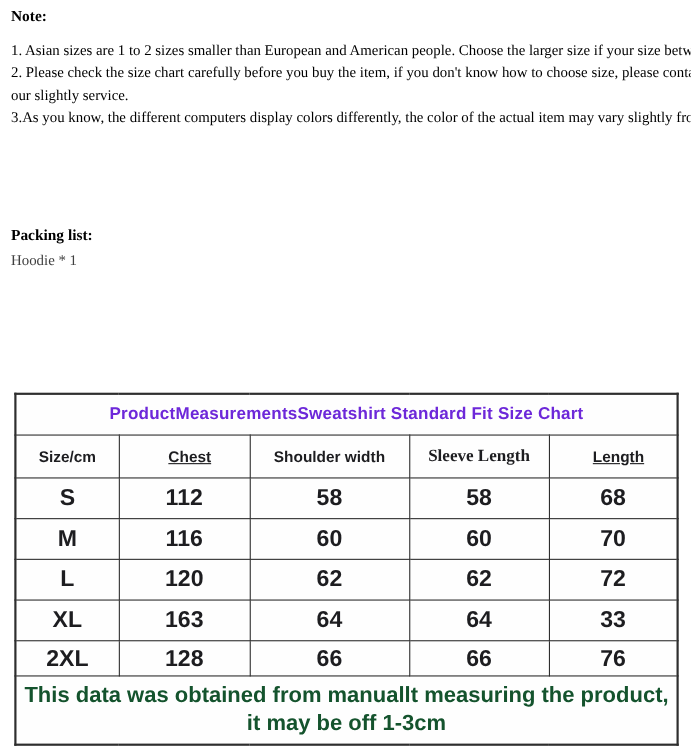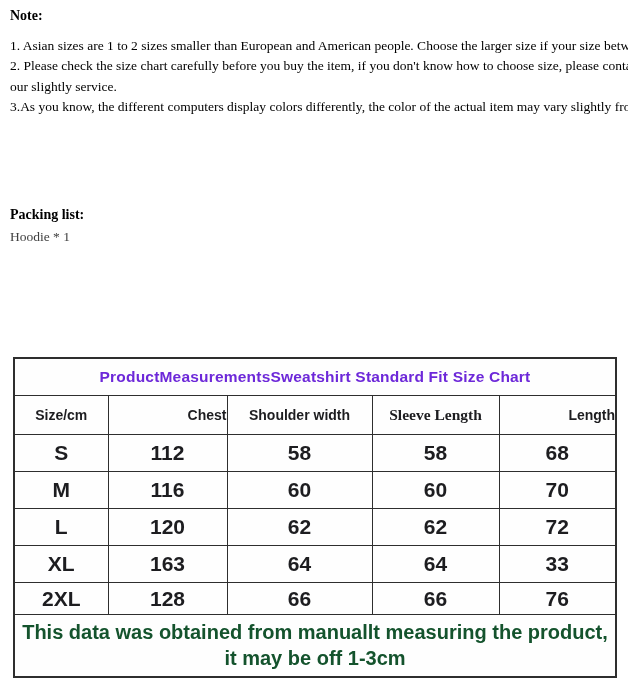--- a/index.html
+++ b/index.html
@@ -68,21 +68,21 @@
     overflow: hidden;
   }
   .size-chart { border: 2px solid #2e2e2e; }
   .title-row td {
     height: 36px;
     font-size: 15.5px;
     color: #6d28d9;
     letter-spacing: 0.2px;
   }
   .header-row th { height: 38px; font-size: 14px; }
-  .header-row th.align-left { text-align: right; padding-left: 10px; }
+  .header-row th.align-left { text-align: center; padding-left: 10px; text-decoration: underline; }
   .header-row th.small { font-size: 15.5px; font-family: Liberation Serif, serif; }
   .data-row td { height: 36px; font-size: 21px; }
   .data-row.last td { height: 31px; margin-left: 12px; }
   .footer-row td {
     font-size: 20px;
     line-height: 26px;
     padding: 4px 0 5px 0;
     color: #14532d;
   }
 </style>

